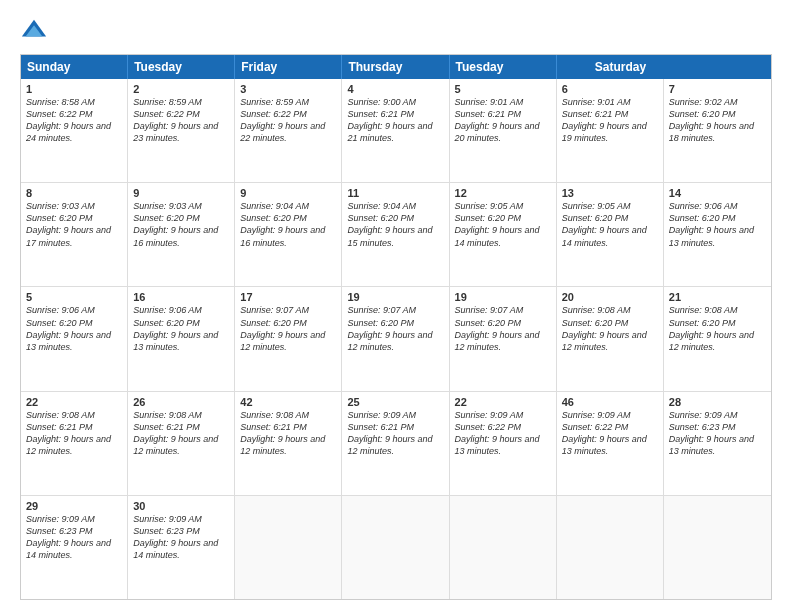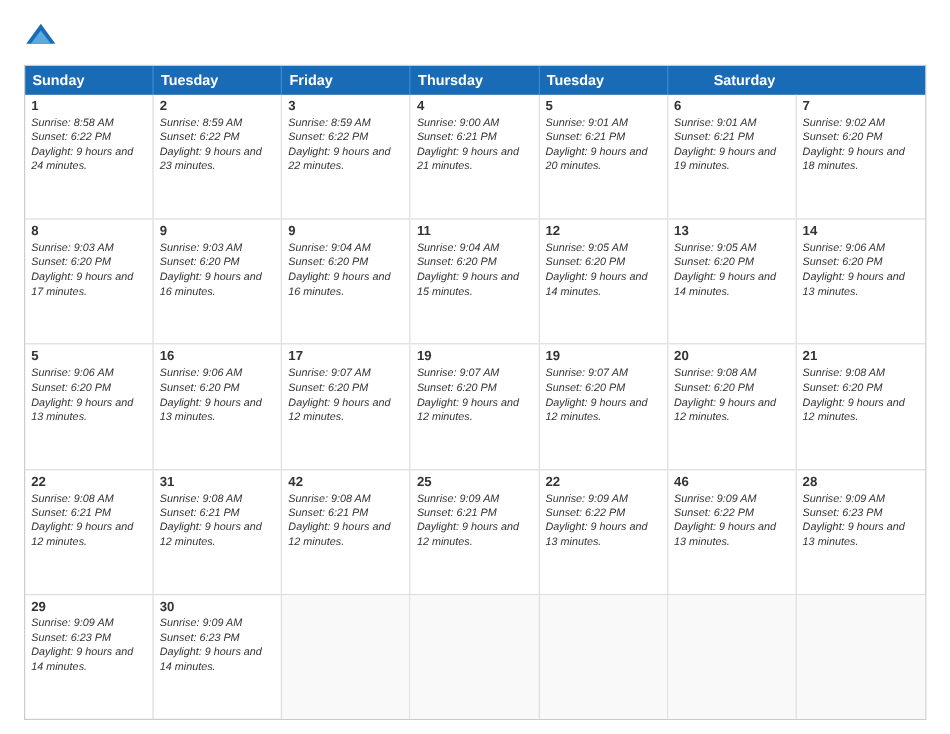--- a/index.html
+++ b/index.html
@@ -235,21 +235,21 @@
             <span class="day-num">21</span>
             <div class="cell-info">Sunrise: 9:08 AM<br>Sunset: 6:20 PM<br>Daylight: 9 hours and 12 minutes.</div>
           </div>
         </div>
         <div class="cal-row">
           <div class="cal-cell">
             <span class="day-num">22</span>
             <div class="cell-info">Sunrise: 9:08 AM<br>Sunset: 6:21 PM<br>Daylight: 9 hours and 12 minutes.</div>
           </div>
           <div class="cal-cell">
-            <span class="day-num">31</span>
+            <span class="day-num">26</span>
             <div class="cell-info">Sunrise: 9:08 AM<br>Sunset: 6:21 PM<br>Daylight: 9 hours and 12 minutes.</div>
           </div>
           <div class="cal-cell">
             <span class="day-num">42</span>
             <div class="cell-info">Sunrise: 9:08 AM<br>Sunset: 6:21 PM<br>Daylight: 9 hours and 12 minutes.</div>
           </div>
           <div class="cal-cell">
             <span class="day-num">25</span>
             <div class="cell-info">Sunrise: 9:09 AM<br>Sunset: 6:21 PM<br>Daylight: 9 hours and 12 minutes.</div>
           </div>

